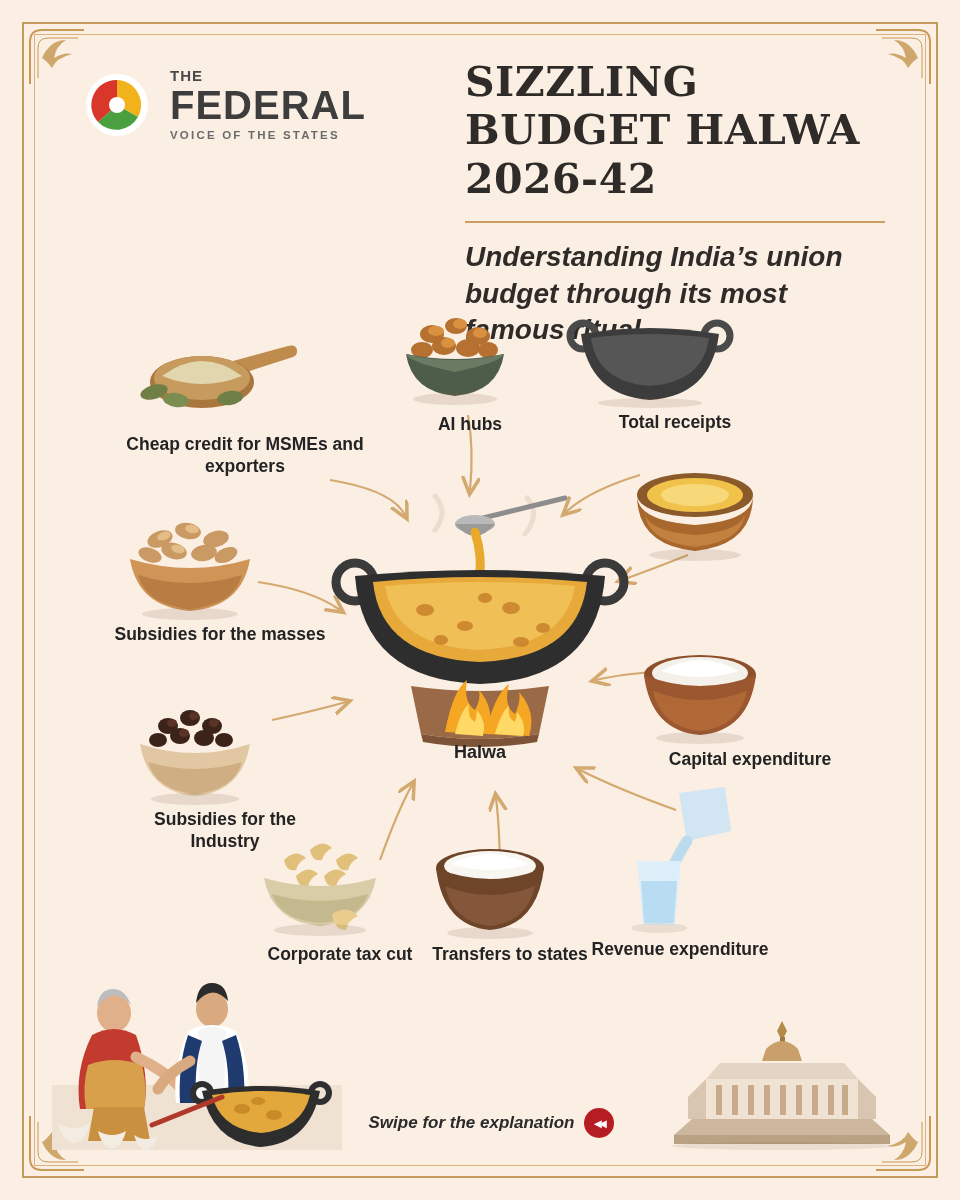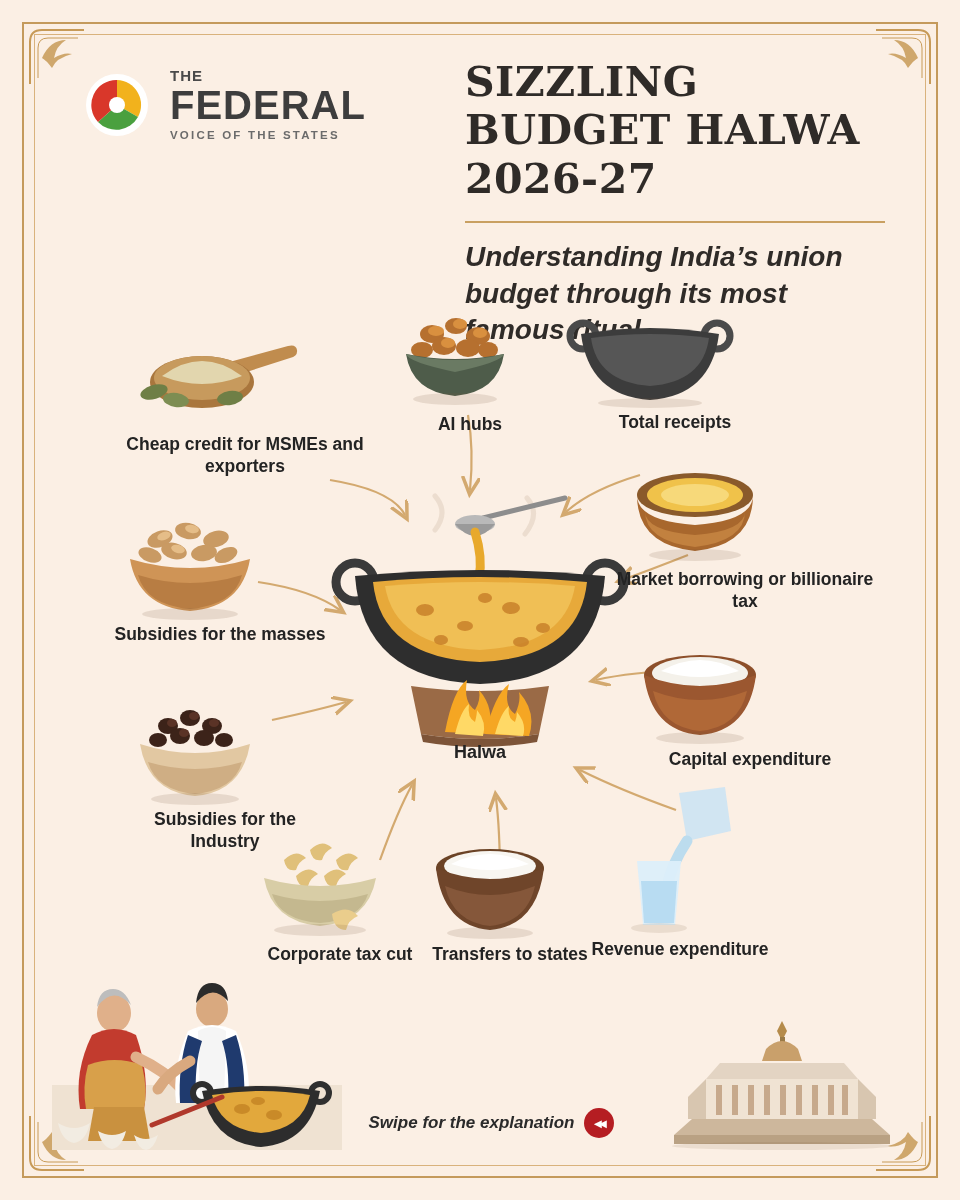--- a/index.html
+++ b/index.html
@@ -151,21 +151,21 @@
         </svg>
       </div>
       <div class="brand-text">
         <div class="brand-the">THE</div>
         <div class="brand-federal">FEDERAL</div>
         <div class="brand-tag">VOICE OF THE STATES</div>
       </div>
     </div>
 
     <div class="title-block">
-      <div class="main-title">SIZZLING BUDGET HALWA 2026-27</div>
+      <div class="main-title">SIZZLING BUDGET HALWA 2026-42</div>
       <div class="title-rule"></div>
       <div class="subtitle">Understanding India’s union budget through its most famous ritual</div>
     </div>
   </div>
 
   <div class="diagram">
 
     <svg class="arrows" viewBox="0 0 960 780">
       <defs>
         <marker id="ah" markerWidth="10" markerHeight="10" refX="6" refY="4" orient="auto">
@@ -290,21 +290,20 @@
       <div class="art">
         <svg width="160" height="100" viewBox="0 0 160 100">
           <ellipse cx="80" cy="30" rx="58" ry="22" fill="#8a5a2b"></ellipse>
           <ellipse cx="80" cy="30" rx="48" ry="17" fill="#f0c24a"></ellipse>
           <ellipse cx="80" cy="30" rx="34" ry="11" fill="#f7d97a"></ellipse>
           <path d="M22 30 Q22 80 80 86 Q138 80 138 30 Q138 56 80 60 Q22 56 22 30Z" fill="#a8672d"></path>
           <path d="M30 46 Q30 76 80 82 Q130 76 130 46 Q130 66 80 70 Q30 66 30 46Z" fill="#c2813f"></path>
           <ellipse cx="80" cy="90" rx="46" ry="6" fill="rgba(120,90,60,.15)"></ellipse>
         </svg>
       </div>
-      <div class="label">Market borrowing or billionaire tax</div>
     </div>
 
     <div class="node" style="left:625px;top:345px;width:250px;">
       <div class="art">
         <svg width="150" height="110" viewBox="0 0 150 110">
           <ellipse cx="75" cy="40" rx="56" ry="20" fill="#8d4f2a"></ellipse>
           <ellipse cx="75" cy="38" rx="48" ry="16" fill="#f4f1ea"></ellipse>
           <path d="M36 36 q39 -22 78 0 q-39 12 -78 0z" fill="#ffffff"></path>
           <path d="M19 40 Q75 62 131 40 Q124 96 75 100 Q26 96 19 40 Z" fill="#9b5730"></path>
           <path d="M28 56 Q75 74 122 56 Q114 92 75 96 Q36 92 28 56 Z" fill="#b06837"></path>

